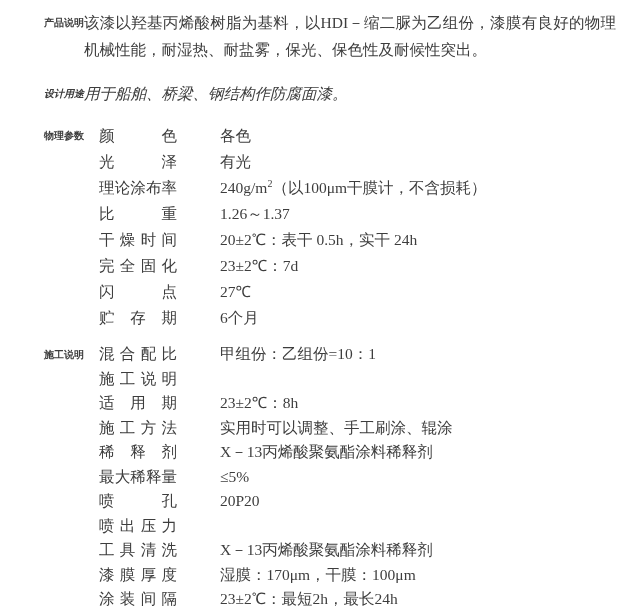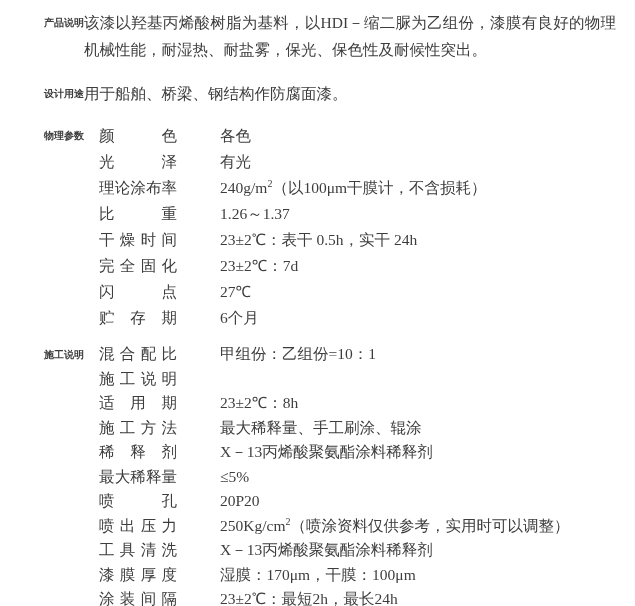--- a/index.html
+++ b/index.html
@@ -32,21 +32,21 @@
     text-align: right;
   }
   .sec-body {
     width: 532px;
   }
   .paragraph {
     line-height: 27px;
     text-align: justify;
   }
   .sec-product { margin-bottom: 17px; }
-  .sec-design  { margin-bottom: 16px; }
+  .sec-design  { margin-bottom: 16px; font-style: italic; }
   .sec-physical { margin-bottom: 11px; }
   .sec-physical .sec-title, .sec-construction .sec-title { line-height: 26px; }
   .param-row {
     display: flex;
     line-height: 26px;
     margin-left: 15px;
   }
   .sec-construction .param-row { line-height: 24.5px; }
   .param-label {
     flex: 0 0 auto;
@@ -103,21 +103,21 @@
         <div class="param-value"><span>240g/m</span><sup>2</sup><span>（以100μm干膜计，不含损耗）</span></div>
       </div>
 
       <div class="param-row">
         <div class="param-label">比重</div>
         <div class="param-value">1.26～1.37</div>
       </div>
 
       <div class="param-row">
         <div class="param-label">干燥时间</div>
-        <div class="param-value">23±2℃：表干 0.5h，实干 24h</div>
+        <div class="param-value">20±2℃：表干 0.5h，实干 24h</div>
       </div>
 
       <div class="param-row">
         <div class="param-label">完全固化</div>
         <div class="param-value">23±2℃：7d</div>
       </div>
 
       <div class="param-row">
         <div class="param-label">闪点</div>
         <div class="param-value">27℃</div>
@@ -144,41 +144,40 @@
         <div class="param-label">施工说明</div>
       </div>
 
       <div class="param-row">
         <div class="param-label">适用期</div>
         <div class="param-value">23±2℃：8h</div>
       </div>
 
       <div class="param-row">
         <div class="param-label">施工方法</div>
-        <div class="param-value">最大稀释量、手工刷涂、辊涂</div>
+        <div class="param-value">实用时可以调整、手工刷涂、辊涂</div>
       </div>
 
       <div class="param-row">
         <div class="param-label">稀释剂</div>
         <div class="param-value">X－13丙烯酸聚氨酯涂料稀释剂</div>
       </div>
 
       <div class="param-row">
         <div class="param-label">最大稀释量</div>
         <div class="param-value">≤5%</div>
       </div>
 
       <div class="param-row">
         <div class="param-label">喷孔</div>
         <div class="param-value">20P20</div>
       </div>
 
       <div class="param-row">
         <div class="param-label">喷出压力</div>
-        <div class="param-value"><span>250Kg/cm</span><sup>2</sup><span>（喷涂资料仅供参考，实用时可以调整）</span></div>
       </div>
 
       <div class="param-row">
         <div class="param-label">工具清洗</div>
         <div class="param-value">X－13丙烯酸聚氨酯涂料稀释剂</div>
       </div>
 
       <div class="param-row">
         <div class="param-label">漆膜厚度</div>
         <div class="param-value">湿膜：170μm，干膜：100μm</div>

